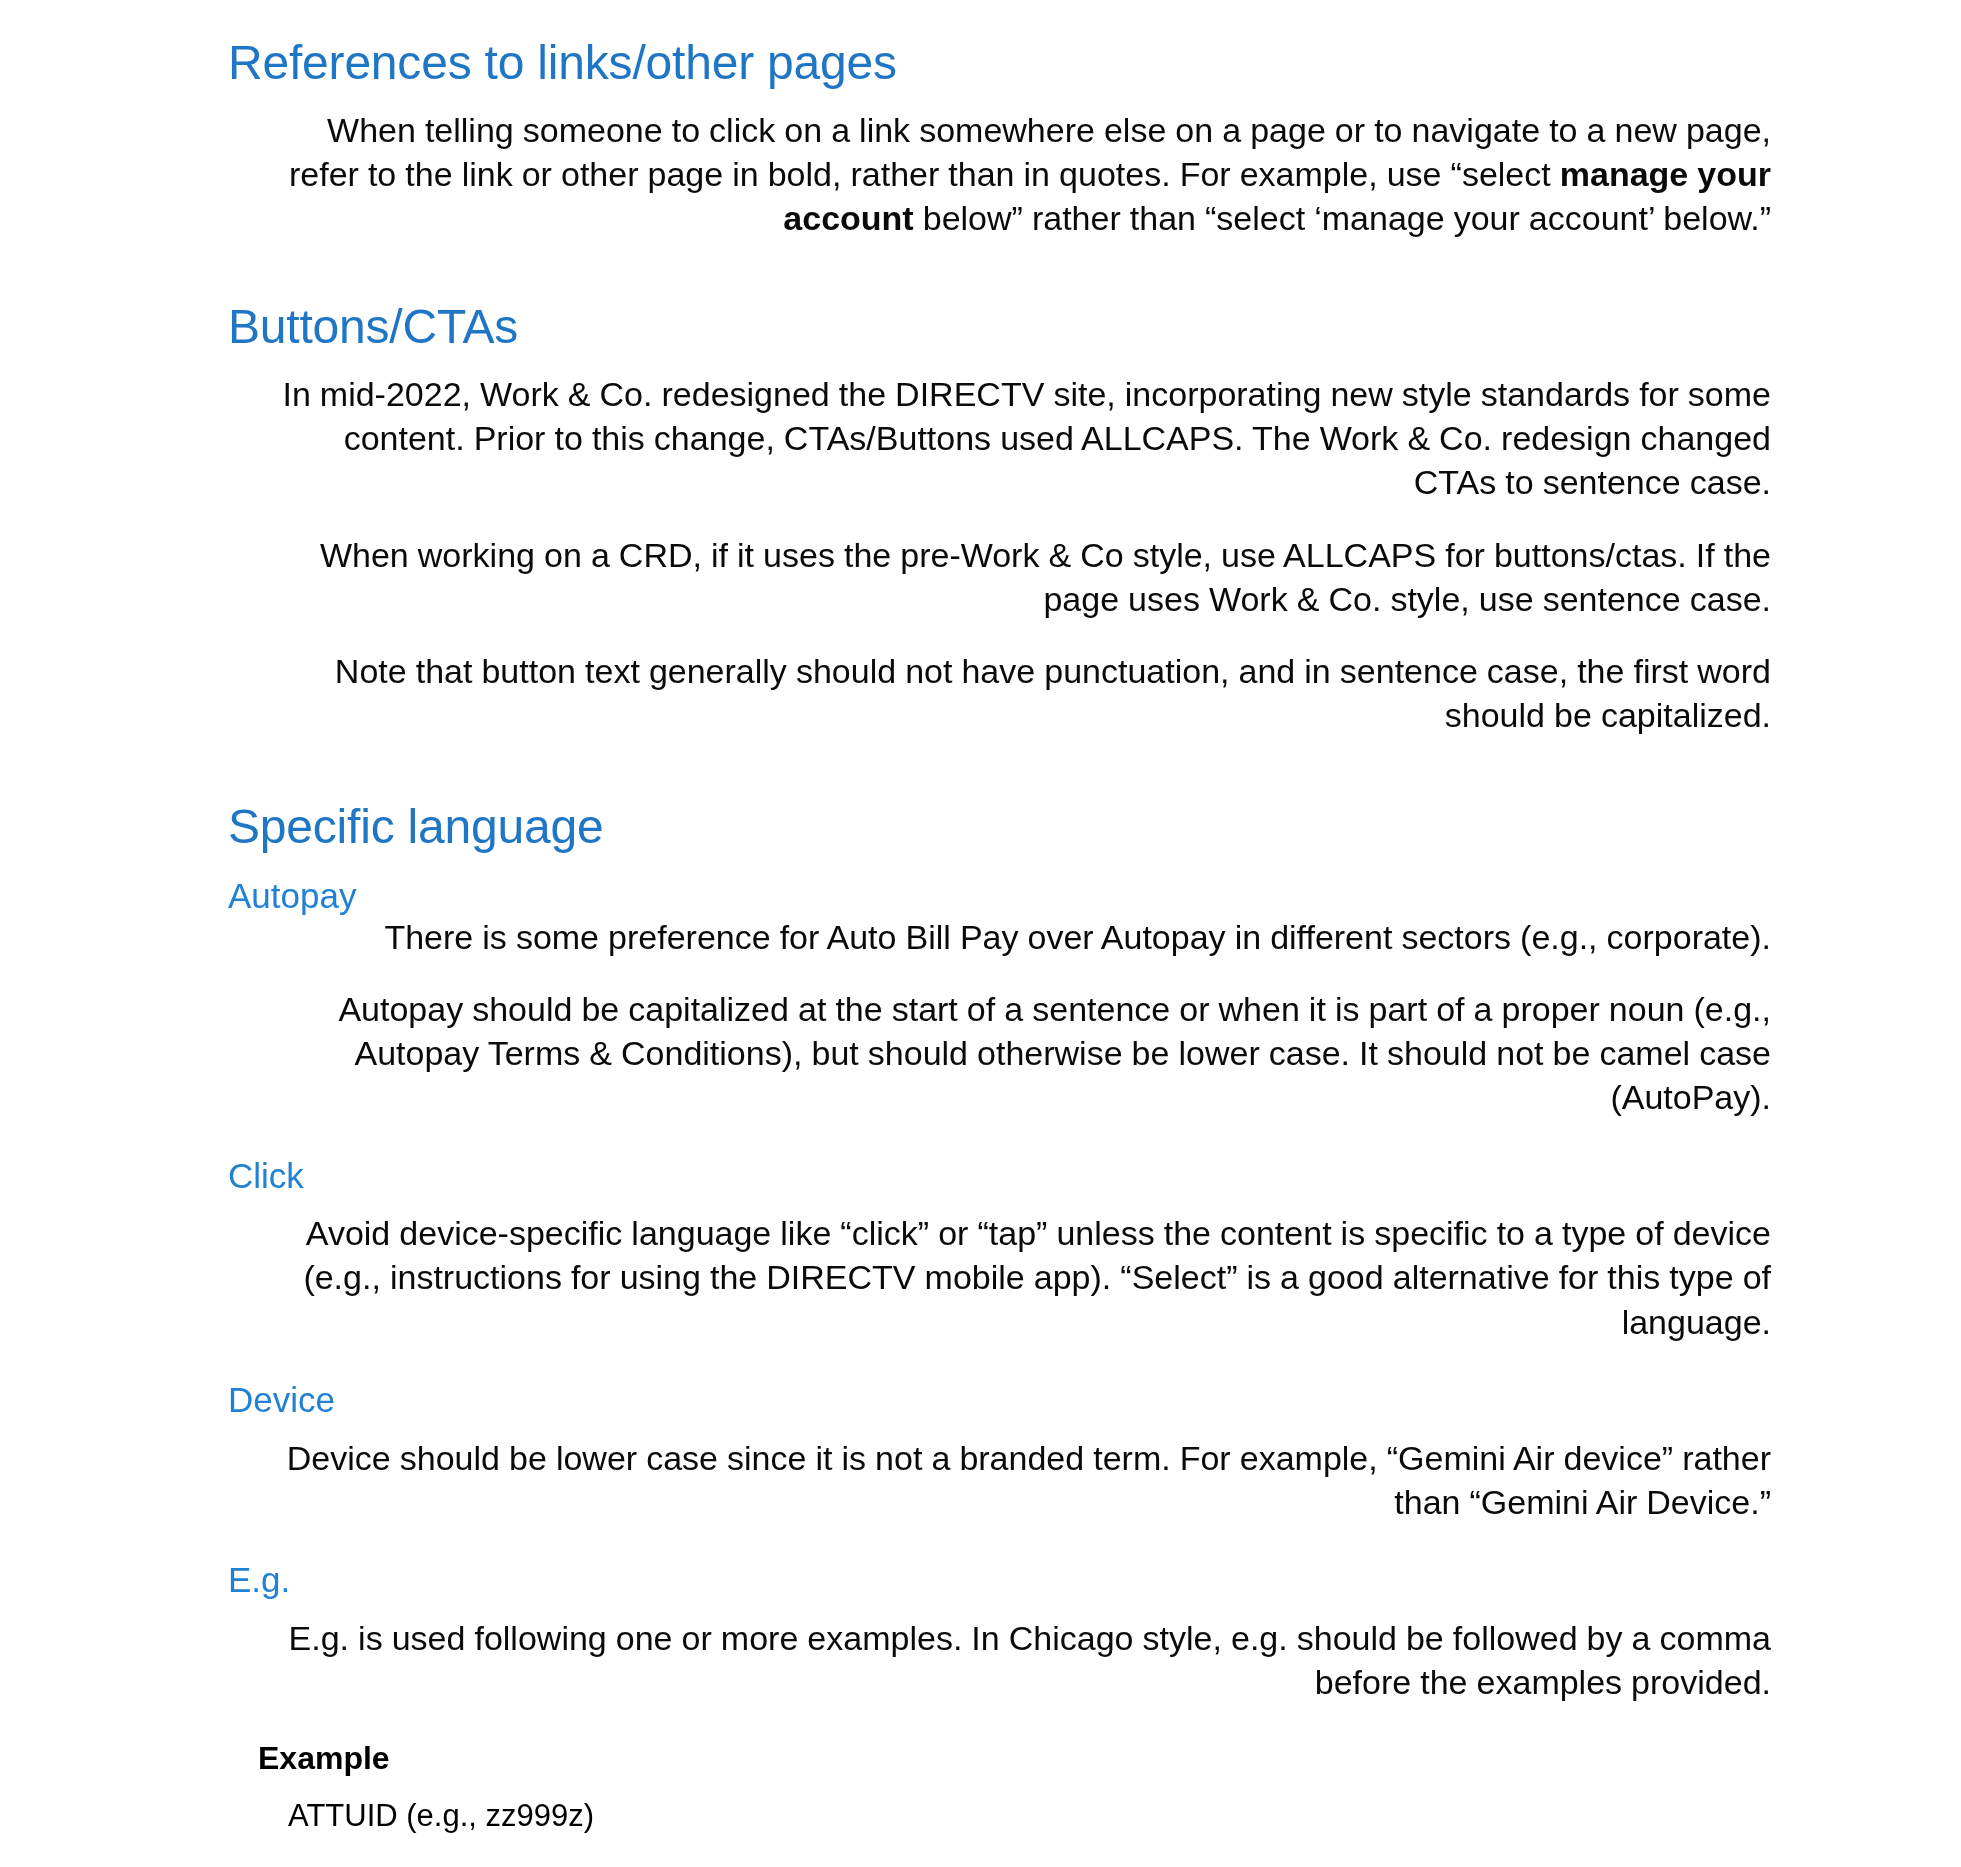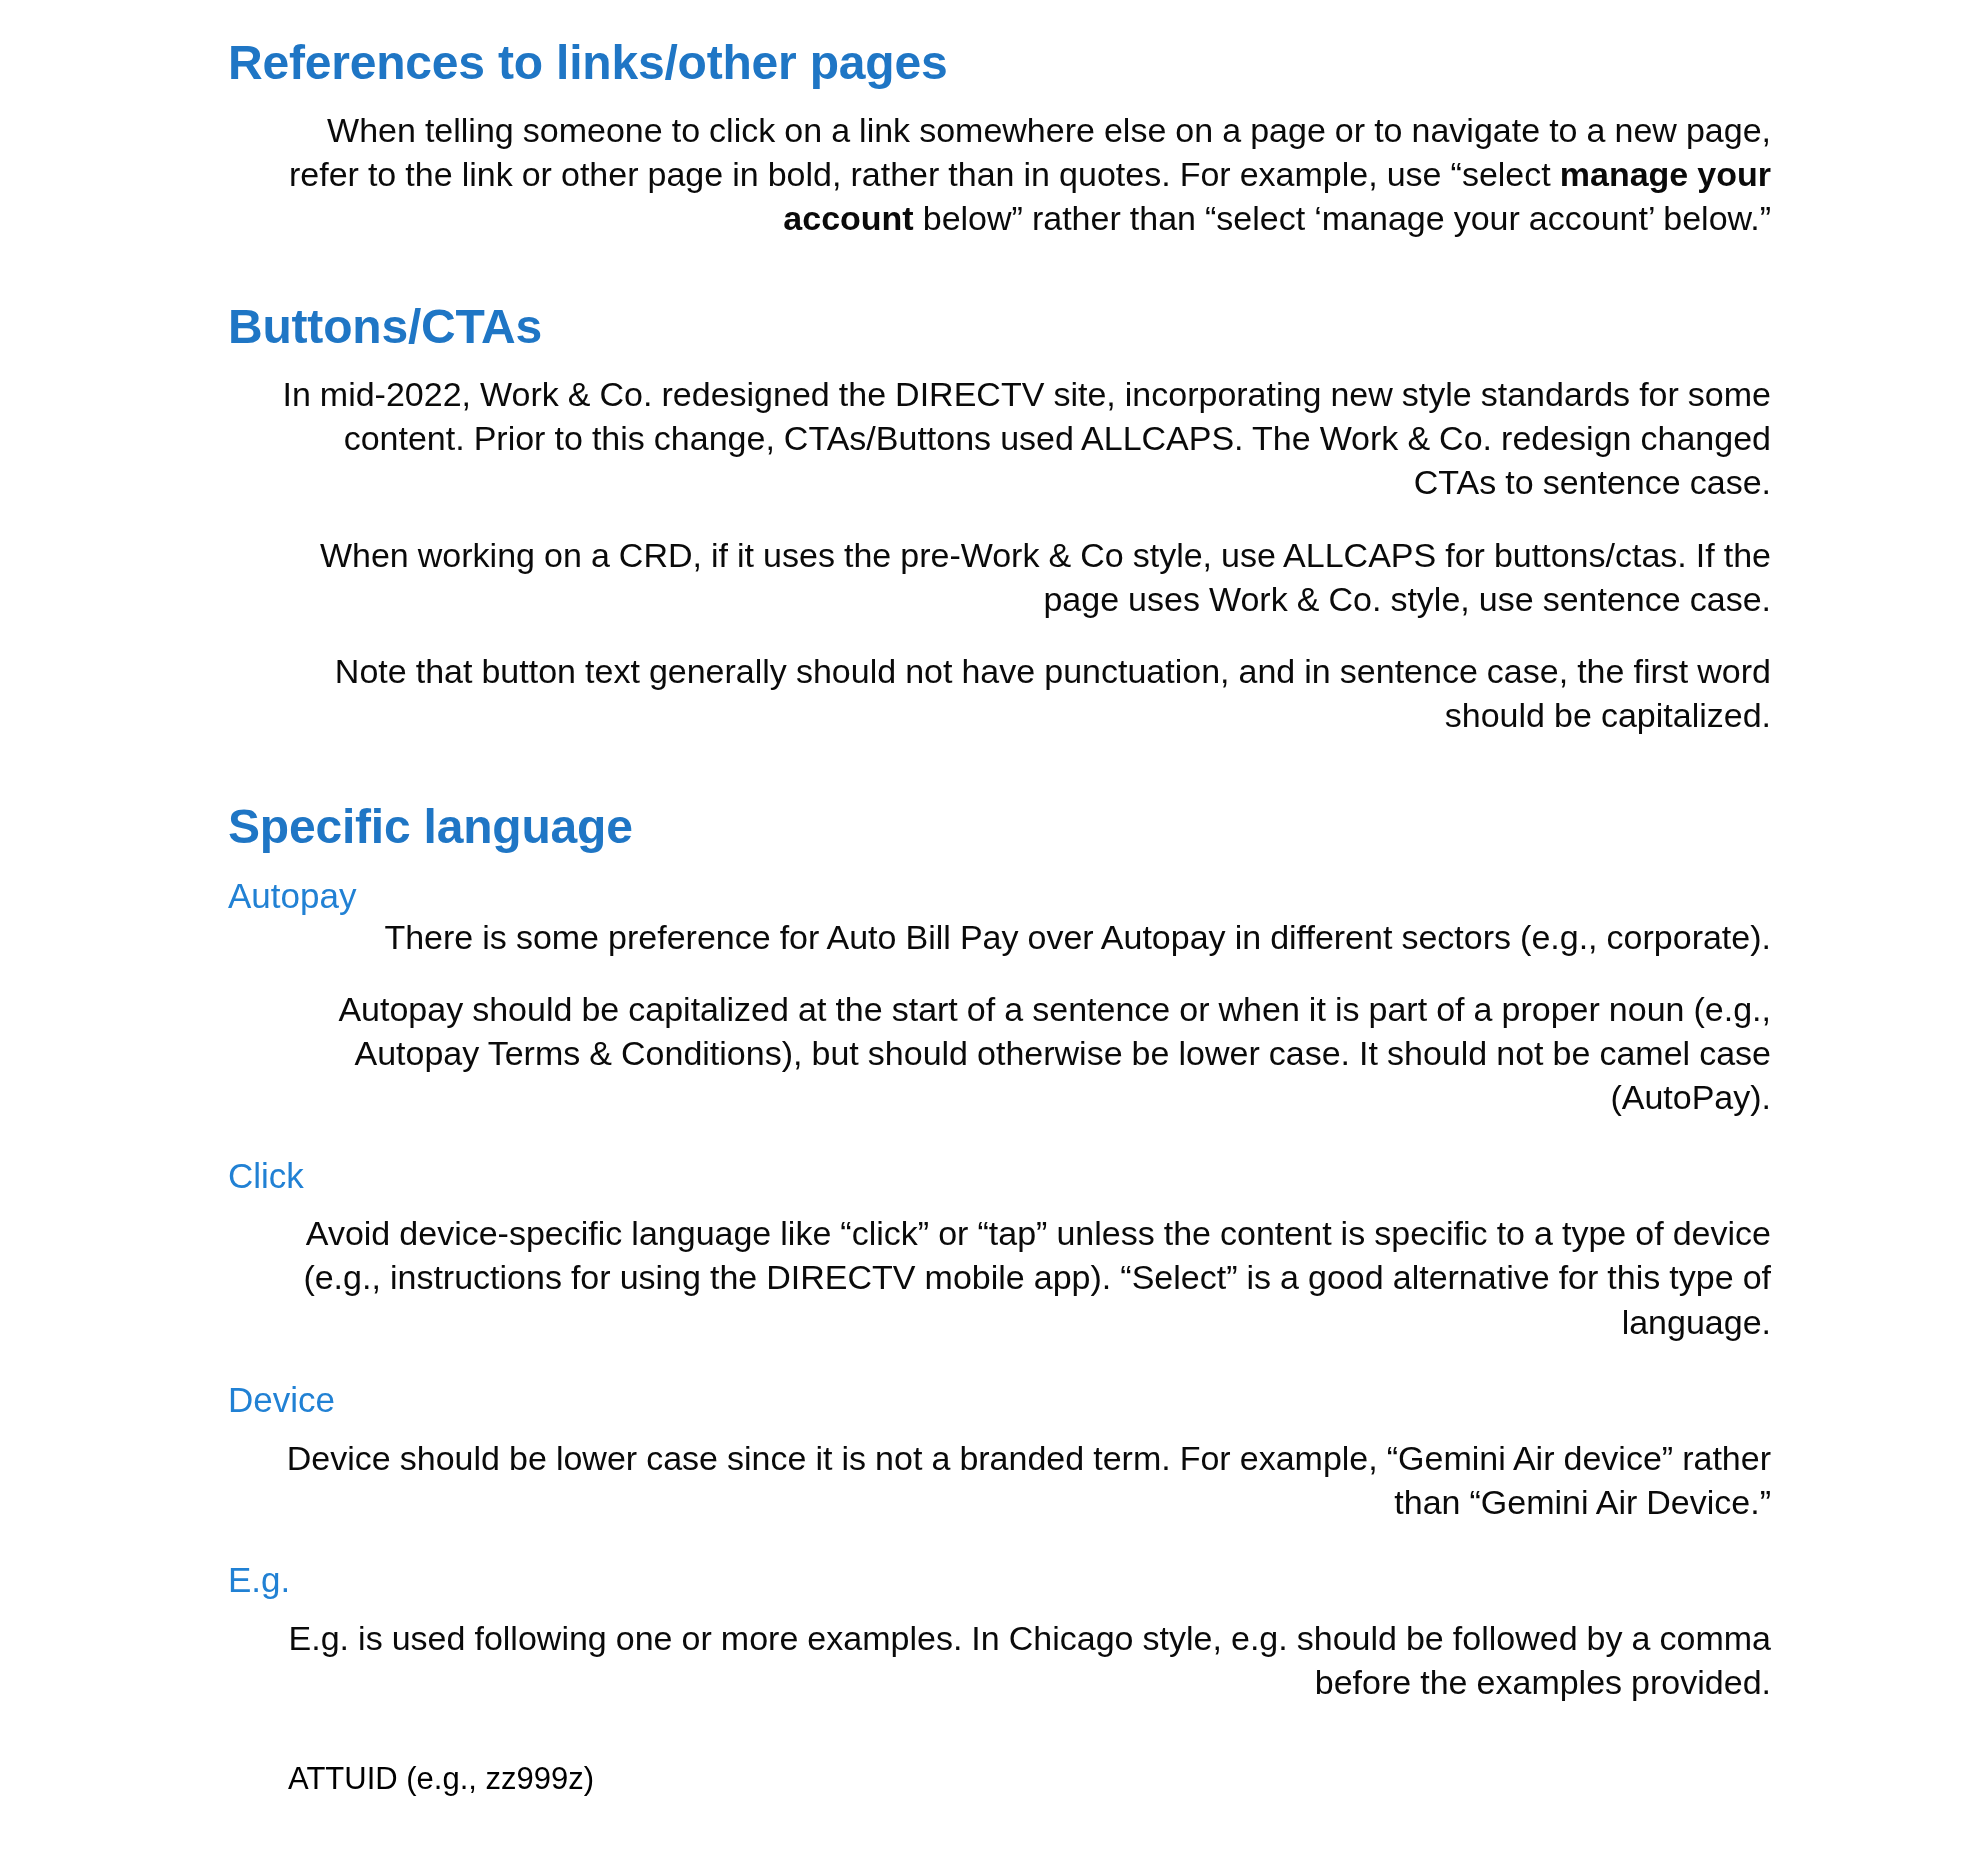--- a/index.html
+++ b/index.html
@@ -22,21 +22,21 @@
     height: 1867px;
     box-sizing: border-box;
     padding: 36px 0 0 0;
     background: #ffffff;
   }
 
   
   .h1 {
     color: #1F76C5;
     font-size: 48px;
-    font-weight: 700;
+    font-weight: 400;
     line-height: 1.12;
     letter-spacing: -0.2px;
     margin: 0 0 0 228px;
     padding: 0;
   }
   .h1.buttons { margin-top: 60px; }
   .h1.speclang { margin-top: 63px; }
 
   .h2 {
     color: #2181D4;
@@ -116,19 +116,20 @@
   <h2 class="h2">Device</h2>
   <p class="p indent-more gap-after-h2">Device should be lower case since it is not a branded term. For example, “Gemini Air device” rather than “Gemini Air Device.”</p>
 
   <div class="spacer-md"></div>
 
   <h2 class="h2">E.g.</h2>
   <p class="p gap-after-h2">E.g. is used following one or more examples. In Chicago style, e.g. should be followed by a comma before the examples provided.</p>
 
   <div class="spacer-md"></div>
 
+  <p class="example-label">Example</p>
 
   <div class="spacer-sm"></div>
 
   <p class="attuid">ATTUID (e.g., zz999z)</p>
 
 </div>
 
 
 </body></html>

